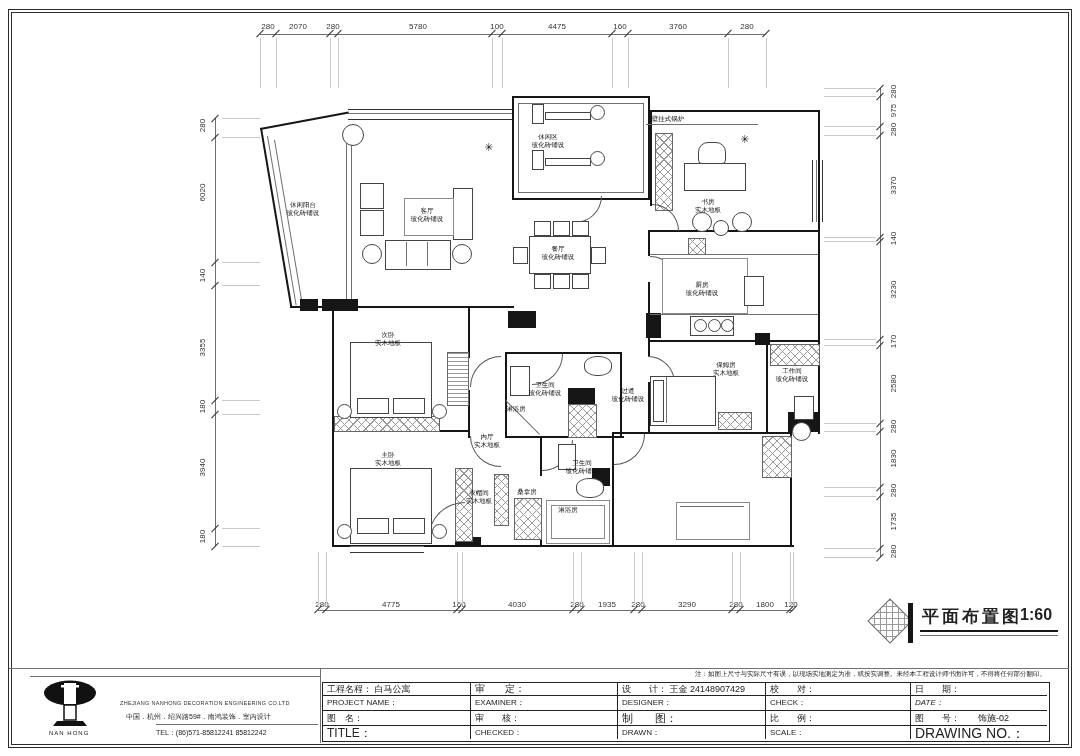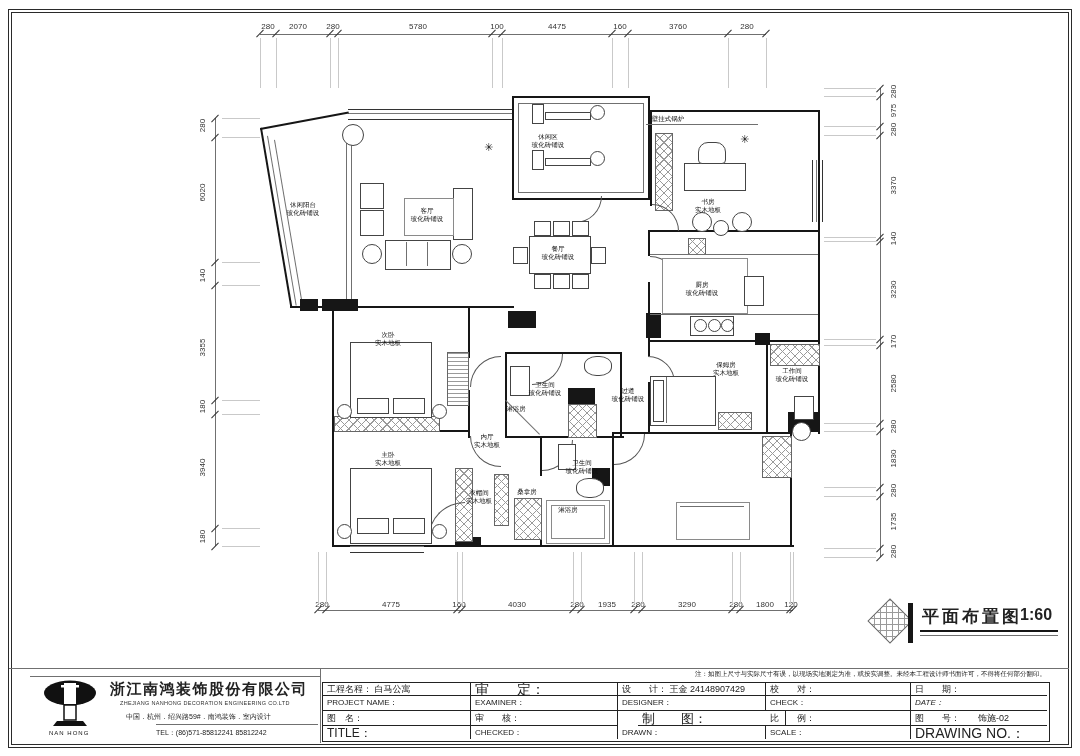--- a/index.html
+++ b/index.html
@@ -426,42 +426,41 @@
   <div class="abs" style="left:6px;top:2px;width:60px;height:62px">
     <svg width="56" height="48" viewBox="0 0 56 48">
       <ellipse cx="28" cy="13" rx="26" ry="12.5" fill="#111"></ellipse>
       <rect x="22" y="3" width="12" height="21" fill="#fff"></rect>
       <rect x="19" y="5" width="18" height="2.5" fill="#fff"></rect>
       <rect x="22" y="25" width="12" height="15" fill="#fff" stroke="#111" stroke-width="1.5"></rect>
       <path d="M15 41 L41 41 L45 46 L11 46 Z" fill="#111"></path>
     </svg>
     <div class="abs logoNm" style="left:7px;top:50px">NAN HONG</div>
   </div>
-  <div class="abs cname" style="left:74px;top:2px">浙江南鸿装饰股份有限公司</div>
   <div class="abs cen" style="left:84px;top:22px">ZHEJIANG NANHONG DECORATION ENGINEERING CO.LTD</div>
   <div class="abs caddr" style="left:90px;top:34px">中国．杭州．绍兴路59#．南鸿装饰．室内设计</div>
   <div class="abs l" style="left:120px;top:46px;width:162px;height:1px"></div>
   <div class="abs ctel" style="left:120px;top:50px">TEL：(86)571-85812241  85812242</div>
 </div>
 
 <div class="abs note" style="left:480px;top:670px;width:566px">注：如图上尺寸与实际尺寸有误，以现场实地测定为准，或按实调整。未经本工程设计师书面许可，不得将任何部分翻印。</div>
 <div id="tblk" class="abs" style="left:322px;top:682px;width:726px;height:58px">
     <div class="abs cell" style="left: 0px; top: 0px; width: 148px; height: 13px; border-right: 1px solid rgb(34, 34, 34); border-bottom: 1px solid rgb(34, 34, 34); font-size: 9px;">工程名程： 白马公寓</div>
-    <div class="abs cell" style="left: 148px; top: 0px; width: 147px; height: 13px; border-right: 1px solid rgb(34, 34, 34); border-bottom: 1px solid rgb(34, 34, 34); font-size: 14px;">审　　定：</div>
+    <div class="abs cell" style="left: 148px; top: 0px; width: 147px; height: 13px; border-right: 1px solid rgb(34, 34, 34); border-bottom: 1px solid rgb(34, 34, 34); font-size: 10px;">审　　定：</div>
     <div class="abs cell" style="left: 295px; top: 0px; width: 148px; height: 13px; border-right: 1px solid rgb(34, 34, 34); border-bottom: 1px solid rgb(34, 34, 34); font-size: 9px;">设　　计： 王金  24148907429</div>
     <div class="abs cell" style="left: 443px; top: 0px; width: 145px; height: 13px; border-right: 1px solid rgb(34, 34, 34); border-bottom: 1px solid rgb(34, 34, 34); font-size: 9px;">校　　对：</div>
     <div class="abs cell" style="left: 588px; top: 0px; width: 136px; height: 13px; border-right: none; border-bottom: 1px solid rgb(34, 34, 34); font-size: 9px;">日　　期：</div>
     <div class="abs cell" style="left: 0px; top: 13px; width: 148px; height: 15px; border-right: 1px solid rgb(34, 34, 34); border-bottom: 1px solid rgb(34, 34, 34); font-size: 8px;">PROJECT NAME：</div>
     <div class="abs cell" style="left: 148px; top: 13px; width: 147px; height: 15px; border-right: 1px solid rgb(34, 34, 34); border-bottom: 1px solid rgb(34, 34, 34); font-size: 8px;">EXAMINER：</div>
     <div class="abs cell" style="left: 295px; top: 13px; width: 148px; height: 15px; border-right: 1px solid rgb(34, 34, 34); border-bottom: 1px solid rgb(34, 34, 34); font-size: 8px;">DESIGNER：</div>
     <div class="abs cell" style="left: 443px; top: 13px; width: 145px; height: 15px; border-right: 1px solid rgb(34, 34, 34); border-bottom: 1px solid rgb(34, 34, 34); font-size: 8px;">CHECK：</div>
     <div class="abs cell" style="left: 588px; top: 13px; width: 136px; height: 15px; border-right: none; border-bottom: 1px solid rgb(34, 34, 34); font-size: 8px; font-style: italic;">DATE：</div>
     <div class="abs cell" style="left: 0px; top: 28px; width: 148px; height: 15px; border-right: 1px solid rgb(34, 34, 34); border-bottom: 1px solid rgb(34, 34, 34); font-size: 9px;">图　名：</div>
     <div class="abs cell" style="left: 148px; top: 28px; width: 147px; height: 15px; border-right: 1px solid rgb(34, 34, 34); border-bottom: 1px solid rgb(34, 34, 34); font-size: 9px;">审　　核：</div>
-    <div class="abs cell" style="left: 295px; top: 28px; width: 148px; height: 15px; border-right: 1px solid rgb(34, 34, 34); border-bottom: 1px solid rgb(34, 34, 34); font-size: 13px; margin-left: 20px;">制　　图：</div>
+    <div class="abs cell" style="left: 295px; top: 28px; width: 148px; height: 15px; border-right: 1px solid rgb(34, 34, 34); border-bottom: 1px solid rgb(34, 34, 34); font-size: 11px;">制　　图：</div>
     <div class="abs cell" style="left: 443px; top: 28px; width: 145px; height: 15px; border-right: 1px solid rgb(34, 34, 34); border-bottom: 1px solid rgb(34, 34, 34); font-size: 9px;">比　　例：</div>
     <div class="abs cell" style="left: 588px; top: 28px; width: 136px; height: 15px; border-right: none; border-bottom: 1px solid rgb(34, 34, 34); font-size: 9px;">图　　号：　　饰施-02</div>
     <div class="abs cell" style="left: 0px; top: 43px; width: 148px; height: 13px; border-right: 1px solid rgb(34, 34, 34); border-bottom: none; font-size: 12px;">TITLE：</div>
     <div class="abs cell" style="left: 148px; top: 43px; width: 147px; height: 13px; border-right: 1px solid rgb(34, 34, 34); border-bottom: none; font-size: 8px;">CHECKED：</div>
     <div class="abs cell" style="left: 295px; top: 43px; width: 148px; height: 13px; border-right: 1px solid rgb(34, 34, 34); border-bottom: none; font-size: 8px;">DRAWN：</div>
     <div class="abs cell" style="left: 443px; top: 43px; width: 145px; height: 13px; border-right: 1px solid rgb(34, 34, 34); border-bottom: none; font-size: 8px;">SCALE：</div>
     <div class="abs cell" style="left: 588px; top: 43px; width: 136px; height: 13px; border-right: none; border-bottom: none; font-size: 14px;">DRAWING NO.：</div>
   </div>
 
 </body></html>

